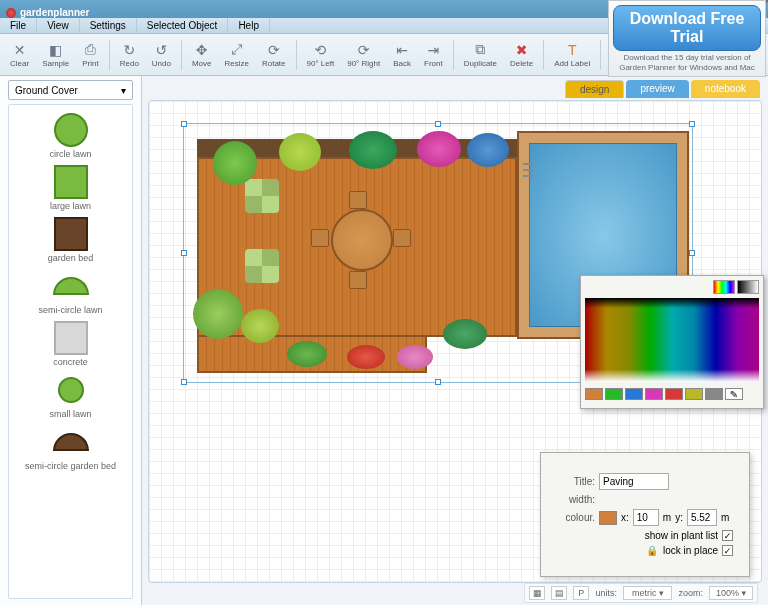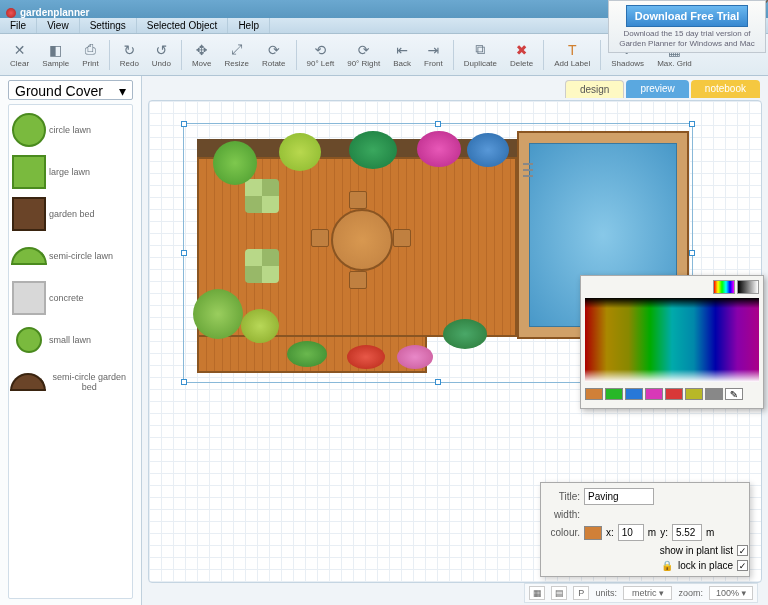--- a/index.html
+++ b/index.html
@@ -11,61 +11,61 @@
 .toolbar { height: 42px; background: linear-gradient(#f0f5fa,#e0ebf2); display: flex; align-items: center; padding: 0 4px; border-bottom: 1px solid #b0c5d5; gap: 1px; }
 .tool-btn { display: flex; flex-direction: column; align-items: center; justify-content: center; padding: 2px 6px; font-size: 8px; color: #555; cursor: pointer; }
 .tool-icon { width: 16px; height: 16px; margin-bottom: 1px; display:flex;align-items:center;justify-content:center;}
 .divider { width: 1px; height: 30px; background: #c0d0dd; margin: 0 3px; }
 .main { display: flex; height: calc(100% - 76px); }
 .left-panel { width: 142px; background: #fafcfd; border-right: 1px solid #c0d0dd; display: flex; flex-direction: column; }
 .panel-tabs { display: flex; height: 20px; margin: 4px 4px 0; }
 .ptab { flex: 1; text-align: center; font-size: 10px; padding: 3px 0; border-radius: 4px 4px 0 0; cursor: pointer; }
 .ptab.active { background: #5a98c8; color: #fff; }
 .ptab.inactive { background: #c5d8e6; color: #466; }
-.dropdown { margin: 4px 8px; height: 20px; border: 1px solid #a8b8c8; background: #fff; display: flex; align-items: flex-end; padding: 0 6px; font-size: 14px; justify-content: space-between; border-radius: 2px; }
+.dropdown { margin: 4px 8px; height: 20px; border: 1px solid #a8b8c8; background: #fff; display: flex; align-items: center; padding: 0 6px; font-size: 10px; justify-content: space-between; border-radius: 2px; }
 .obj-list { flex: 1; overflow: hidden; margin: 0 8px 6px; border: 1px solid #d0dde8; background: #fff; padding: 4px 0; border-radius: 2px;}
-.obj-item { display: flex; flex-direction: row; align-items: center; padding: 2px 0; font-size: 9px; color: #666; }
+.obj-item { display: flex; flex-direction: column; align-items: center; padding: 2px 0; font-size: 9px; color: #666; }
 .obj-shape { width: 40px; height: 38px; display: flex; align-items: center; justify-content: center; }
 .canvas-area { flex: 1; background: #f0f4f8; position: relative; }
 .canvas-tabs { position: absolute; top: 4px; right: 8px; display: flex; gap: 2px; z-index: 2;}
 .ctab { padding: 3px 14px; font-size: 10px; border-radius: 4px 4px 0 0; cursor: pointer; }
-.ctab.design { background: #fef9c3; color: #555; border:1px solid #ccc; border-bottom:none;}
+.ctab.design { background: #eab308; color: #555; border:1px solid #ccc; border-bottom:none;}
 .ctab.preview { background: #5aa8e0; color: #fff; }
 .ctab.notebook { background: #f5c840; color: #fff; }
 .canvas { position: absolute; top: 24px; left: 6px; right: 6px; bottom: 22px; background: #fff; border: 1px solid #c5d5e2; background-image: linear-gradient(#e8eef4 1px, transparent 1px), linear-gradient(90deg, #e8eef4 1px, transparent 1px); background-size: 12px 12px; border-radius: 4px;}
 .selection { position: absolute; left: 34px; top: 22px; width: 510px; height: 260px; border: 1px solid #88b8d8; }
 .handle { width: 6px; height: 6px; background: #fff; border: 1px solid #3890d0; position: absolute; }
 .deck { position: absolute; left: 48px; top: 56px; width: 320px; height: 180px; background: repeating-linear-gradient(90deg,#c97830,#c97830 7px,#b86a28 7px,#b86a28 8px); border: 2px solid #8a5522;}
 .deck2 { position:absolute; left:48px; top:236px; width:230px; height:36px; background: repeating-linear-gradient(90deg,#c97830,#c97830 7px,#b86a28 7px,#b86a28 8px); border: 2px solid #8a5522; border-top:none;}
 .garden-bed1 { position:absolute; left:48px; top:38px; width:320px; height:20px; background:#6a4a2a;}
 .garden-bed2 { position:absolute; left:48px; top:56px; width:36px; height:180px; background:#6a4a2a;}
 .pool { position: absolute; left: 368px; top: 30px; width: 172px; height: 208px; background: #d0a068; border: 2px solid #8a5522; }
 .water { position: absolute; left: 10px; top: 10px; right: 10px; bottom: 10px; background: radial-gradient(ellipse,#88c8e8,#4898c8); border:1px solid #3878a0;}
 .ladder { position:absolute; left:4px; top:28px; width:10px; height:18px; display:flex;flex-direction:column;justify-content:space-around;}
 .ladder span{height:2px;background:#888;}
 .table { position: absolute; left: 182px; top: 108px; width: 62px; height: 62px; border-radius: 50%; background: radial-gradient(#d89850,#c08040); border: 2px solid #8a5522; }
 .chair { position:absolute; width:18px; height:18px; background:#c08040; border:1px solid #8a5522; border-radius:2px;}
 .umbrella { position:absolute; width:34px; height:34px; border-radius:4px; background: conic-gradient(#98b868 0 90deg,#b8d888 90deg 180deg,#98b868 180deg 270deg,#b8d888 270deg);}
 .foliage { position:absolute; border-radius:50%;}
-.prop-panel { position: absolute; right: 18px; bottom: 28px; width: 210px; background: #f5f5f2; border: 1px solid #aaa; box-shadow: 2px 2px 6px rgba(0,0,0,.2); font-size: 10px; padding: 1px; z-index:10;}
+.prop-panel { position: absolute; right: 18px; bottom: 28px; width: 210px; background: #f5f5f2; border: 1px solid #aaa; box-shadow: 2px 2px 6px rgba(0,0,0,.2); font-size: 10px; padding: 16px; z-index:10;}
 .prop-row { display: flex; align-items: center; margin: 4px 0; gap: 4px; }
 .prop-row label { width: 38px; text-align: right; color: #555; }
 .prop-input { border: 1px solid #aaa; padding: 2px 3px; background: #fff; font-size:10px;}
 .color-swatch { width: 18px; height: 14px; border:1px solid #888;}
 .prop-btn { border: 1px solid #aaa; background: linear-gradient(#fff,#e8e8e8); padding: 3px 8px; font-size:10px; cursor:pointer;}
 .color-picker { position: absolute; right: 4px; bottom: 196px; width: 184px; height: 134px; background: #f5f5f2; border: 1px solid #aaa; box-shadow: 2px 2px 6px rgba(0,0,0,.3); z-index:20; padding:4px;}
 .picker-header { height:16px; display:flex; justify-content:flex-end; gap:2px; margin-bottom:2px;}
 .picker-mode { width:22px; height:14px; border:1px solid #999; background:linear-gradient(90deg,red,yellow,lime,cyan,blue,magenta);}
 .color-grid { height: 84px; background: linear-gradient(to bottom, #000 0%, transparent 12%, transparent 85%, #fff 100%), linear-gradient(to right, #a00,#a80,#880,#0a0,#0aa,#08a,#00a,#80a,#a08); }
 .hue-presets { display:flex; gap:2px; margin-top:6px;}
 .hue-presets div{ width:18px;height:12px; border:1px solid #888;}
 .status-bar { position: absolute; bottom: 2px; right: 10px; display: flex; align-items: center; gap: 6px; font-size: 9px; color: #666; background:#f8fafc; padding:2px 4px; border:1px solid #d8e2ea;}
 .sb-box{ border:1px solid #ccc; width:16px; height:14px; display:flex;align-items:center;justify-content:center; background:#fff;}
 .promo { position: absolute; top: 0; right: 2px; width: 158px; background: linear-gradient(#fcfcfa,#e8eef2); border: 1px solid #c0c8d0; padding: 4px; text-align: center; z-index:30;}
-.promo-btn { background: linear-gradient(#6ab8f0,#3888d0); color: #fff; font-size: 11px; font-weight: bold; padding: 4px 8px; border-radius: 0; border: 1px solid #2a70b0; cursor:pointer; margin-bottom: 2px; display:inline-block;}
+.promo-btn { background: linear-gradient(#6ab8f0,#3888d0); color: #fff; font-size: 16px; font-weight: bold; padding: 4px 8px; border-radius: 8px; border: 1px solid #2a70b0; cursor:pointer; margin-bottom: 2px; display:inline-block;}
 .promo-text { font-size: 8px; color: #667; line-height: 1.2; }
 .branches { position:absolute; top:0; right:0; width:48px; height:56px; opacity:.85; pointer-events:none; overflow:hidden;}
 .cb { width:11px;height:11px;border:1px solid #888;background:#fff;display:inline-flex;align-items:center;justify-content:center;font-size:9px;}
 </style>
 </head>
 <body>
 
 <div class="branches">
   <svg width="48" height="56">
       <g stroke="#7a5030" stroke-width="1.5" fill="none">

